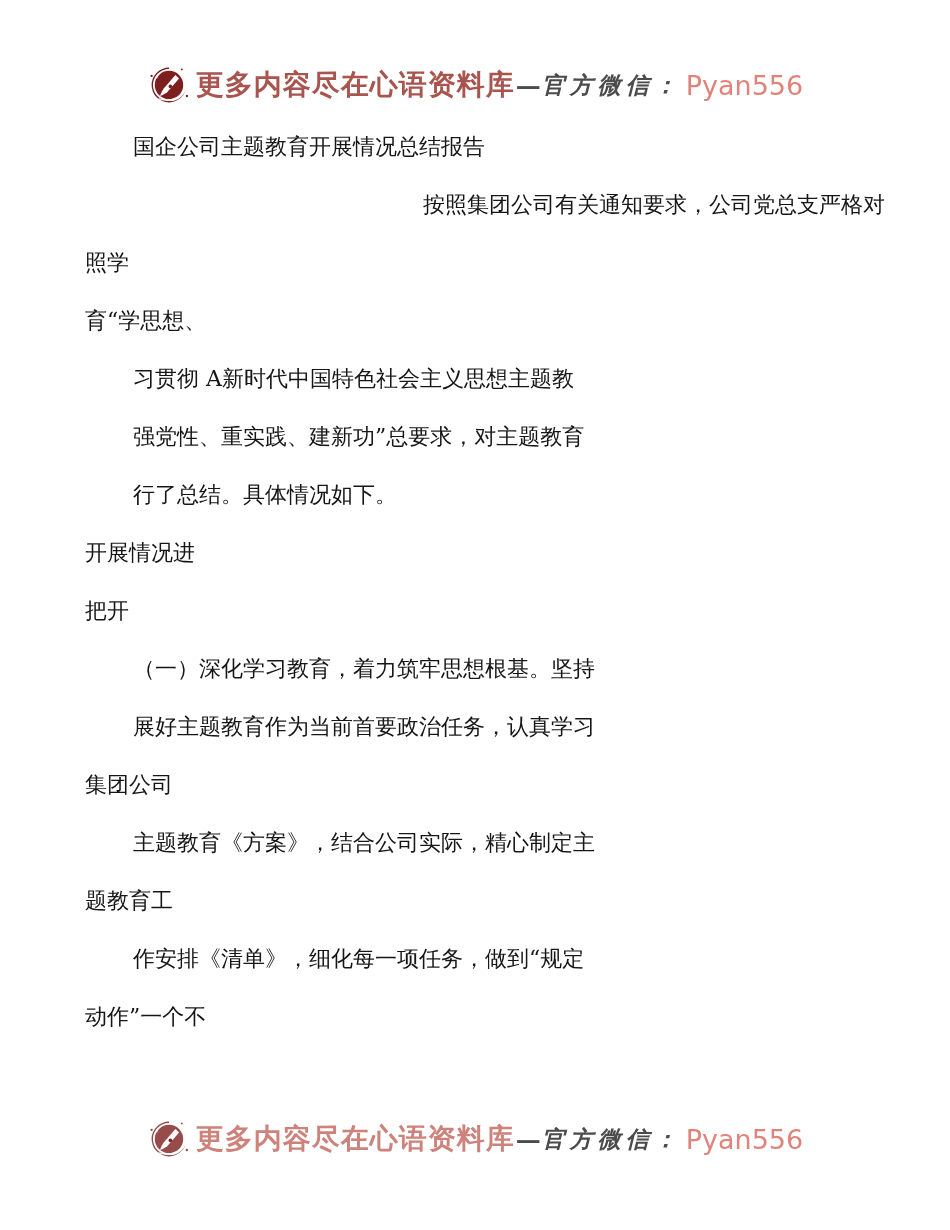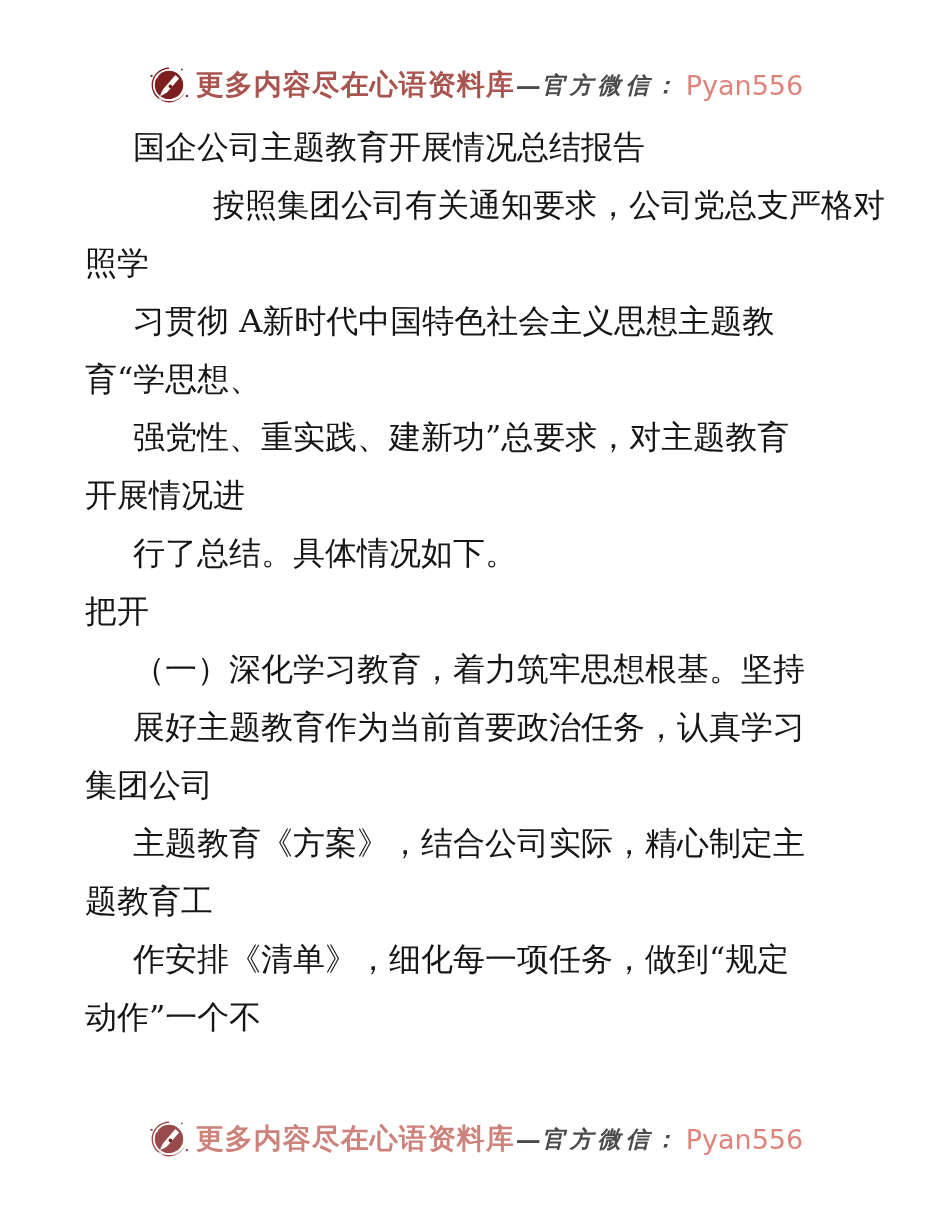--- a/index.html
+++ b/index.html
@@ -54,21 +54,21 @@
     margin-left: 4px;
   }
   
   .doc-body {
     position: absolute;
     top: 118px;
     left: 85px;
     width: 800px;
   }
   .line {
-    font-size: 32px;
+    font-size: 22px;
     line-height: 58px;
     height: 58px;
     color: #161616;
     white-space: nowrap;
     font-weight: normal;
   }
   .line.indent {
     padding-left: 48px;
   }
 </style>
@@ -94,25 +94,25 @@
   <span class="wm-brand" style="color: rgb(169, 84, 78);">更多内容尽在心语资料库</span>
   <span class="wm-sep" style="color: rgb(75, 75, 75);">—</span>
   <span class="wm-wechat" style="color: rgb(75, 75, 75);">官方微信：</span>
   <span class="wm-account" style="color: rgb(224, 131, 122);">Pyan556</span>
 </div>
 
 <div class="doc-body">
     <div class="line indent" style="color: rgb(22, 22, 22);">国企公司主题教育开展情况总结报告</div>
     <div class="line indent" style="color: rgb(22, 22, 22); text-align: right;">按照集团公司有关通知要求，公司党总支严格对</div>
     <div class="line" style="color: rgb(22, 22, 22);">照学</div>
+    <div class="line" style="color: rgb(22, 22, 22);">育“学思想、</div>
     <div class="line indent" style="color: rgb(22, 22, 22);">习贯彻 A新时代中国特色社会主义思想主题教</div>
-    <div class="line" style="color: rgb(22, 22, 22);">育“学思想、</div>
     <div class="line indent" style="color: rgb(22, 22, 22);">强党性、重实践、建新功”总要求，对主题教育</div>
+    <div class="line indent" style="color: rgb(22, 22, 22);">行了总结。具体情况如下。</div>
     <div class="line" style="color: rgb(22, 22, 22);">开展情况进</div>
-    <div class="line indent" style="color: rgb(22, 22, 22);">行了总结。具体情况如下。</div>
     <div class="line" style="color: rgb(22, 22, 22);">把开</div>
     <div class="line indent" style="color: rgb(22, 22, 22);">（一）深化学习教育，着力筑牢思想根基。坚持</div>
     <div class="line indent" style="color: rgb(22, 22, 22);">展好主题教育作为当前首要政治任务，认真学习</div>
     <div class="line" style="color: rgb(22, 22, 22);">集团公司</div>
     <div class="line indent" style="color: rgb(22, 22, 22);">主题教育《方案》，结合公司实际，精心制定主</div>
     <div class="line" style="color: rgb(22, 22, 22);">题教育工</div>
     <div class="line indent" style="color: rgb(22, 22, 22);">作安排《清单》，细化每一项任务，做到“规定</div>
     <div class="line" style="color: rgb(22, 22, 22);">动作”一个不</div>
   </div>
 

